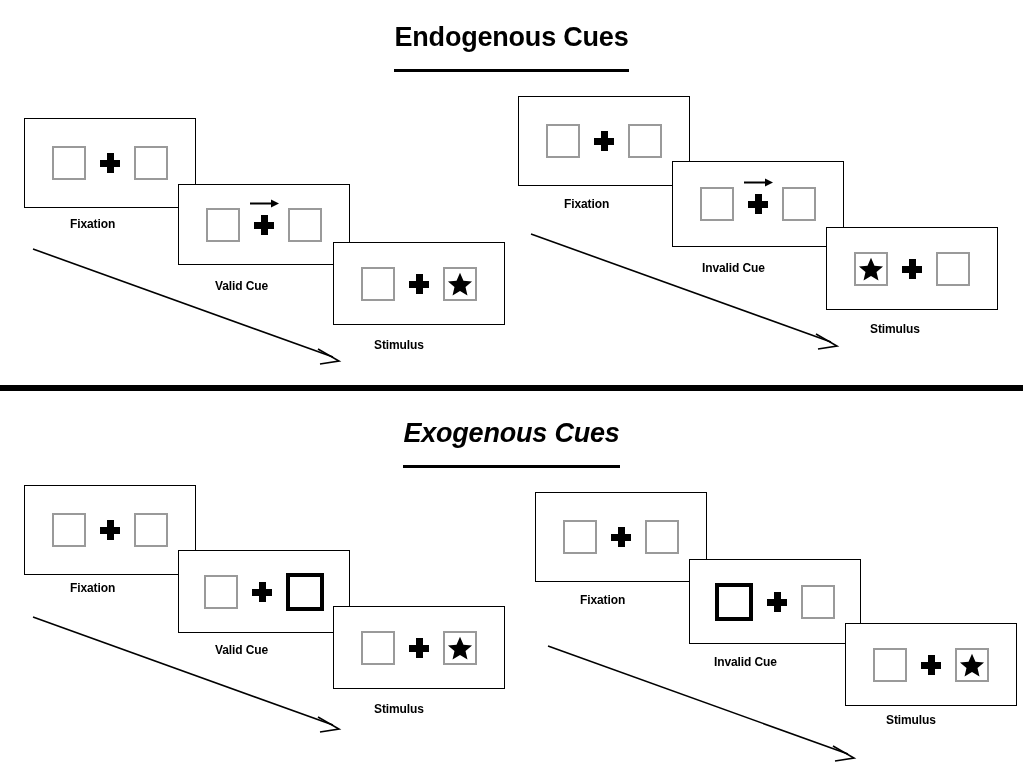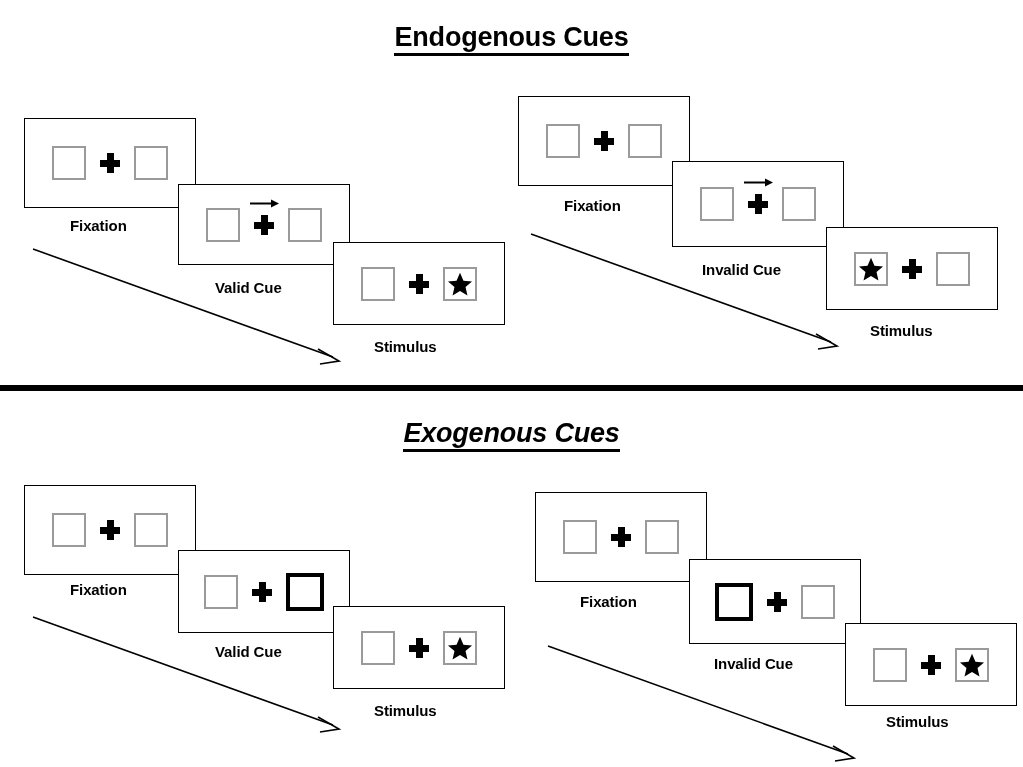--- a/index.html
+++ b/index.html
@@ -21,21 +21,21 @@
     position: absolute;
     width: 100%;
     left: 0;
     text-align: center;
     font-size: 27px;
     font-weight: bold;
     letter-spacing: -0.2px;
   }
   .section-title span {
     border-bottom: 3px solid #000;
-    padding-bottom: 1px;
+    padding-bottom: 17px;
   }
 
   
   .divider {
     position: absolute;
     left: 0;
     width: 1023px;
     height: 6px;
     background: #000000;
   }
@@ -114,21 +114,21 @@
     top: -17px;
     left: 50%;
     transform: translateX(-50%);
     width: 30px;
     height: 11px;
   }
 
   
   .caption {
     position: absolute;
-    font-size: 15px;
+    font-size: 12px;
     font-weight: bold;
     white-space: nowrap;
     letter-spacing: -0.1px;
   }
 
   
   .flow-arrow {
     position: absolute;
     overflow: visible;
   }

